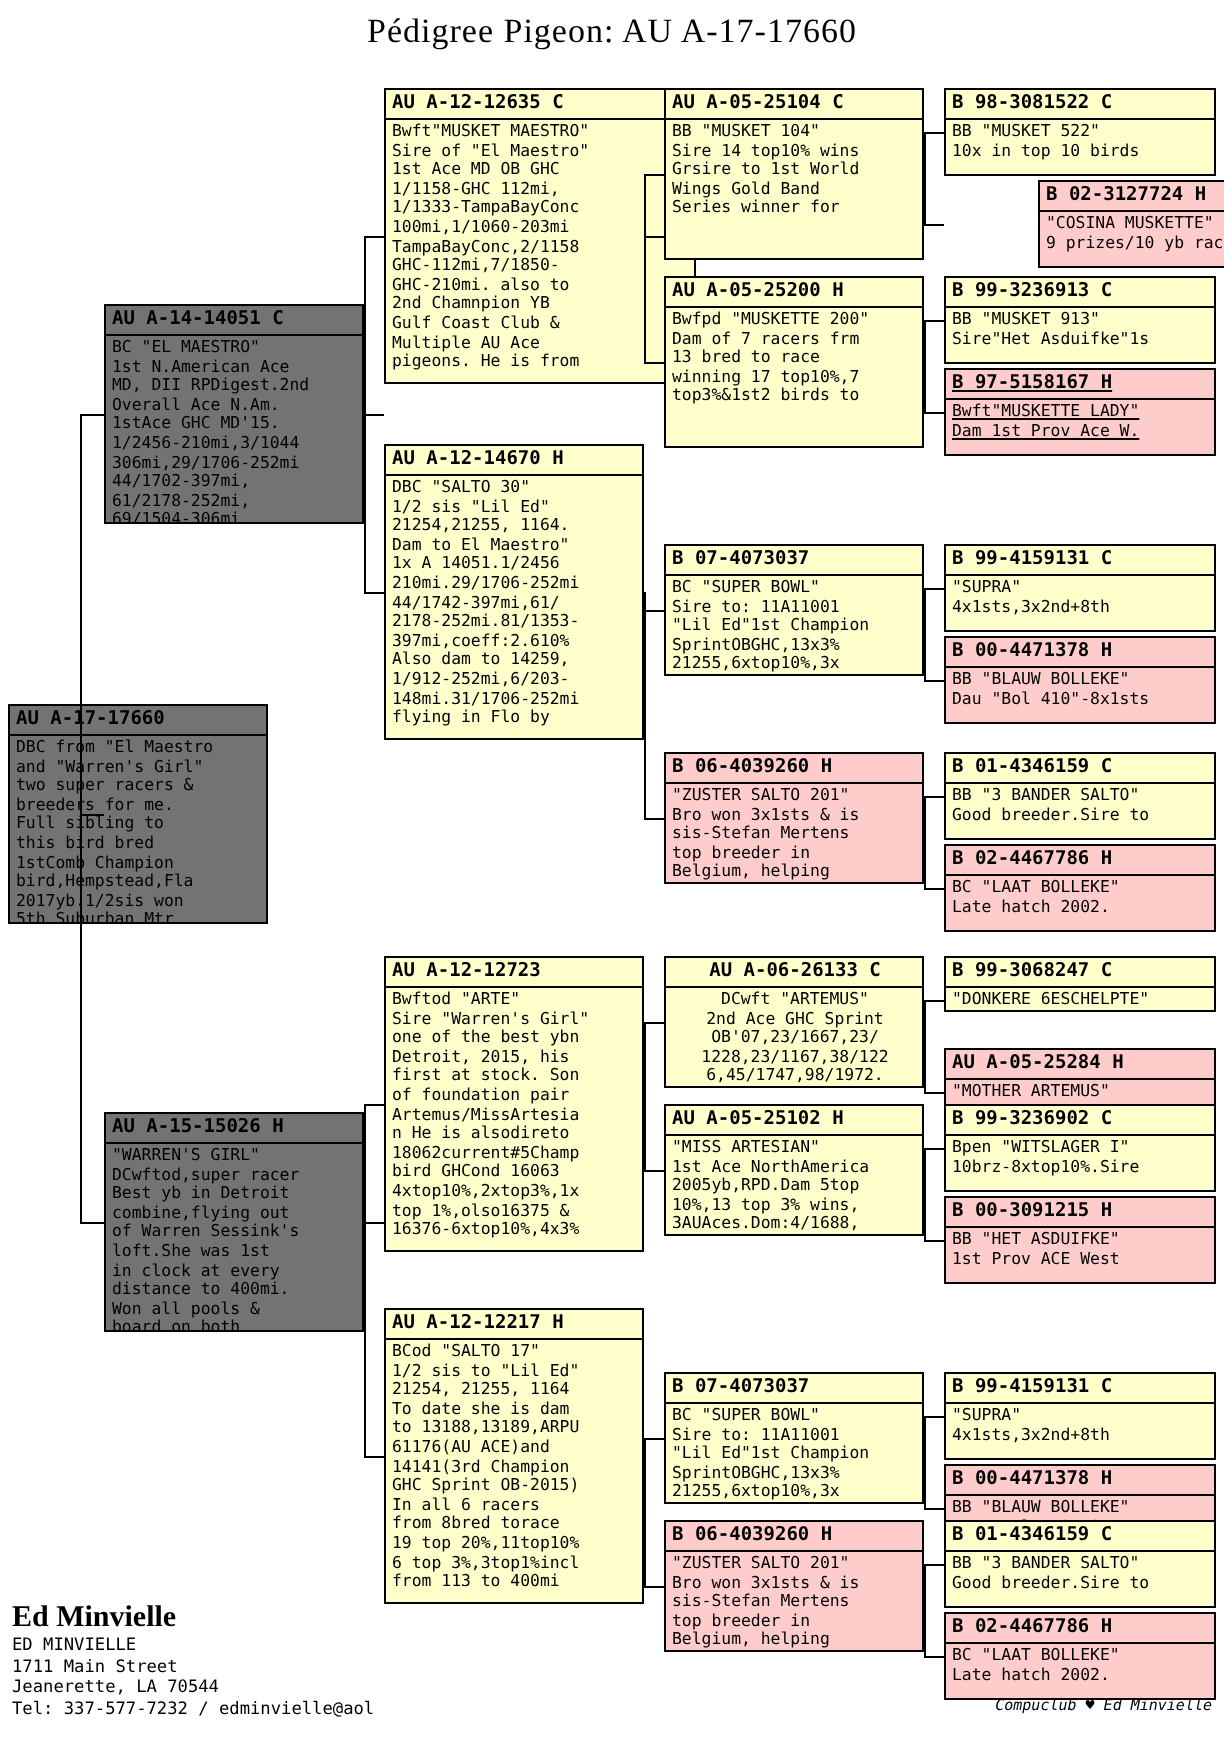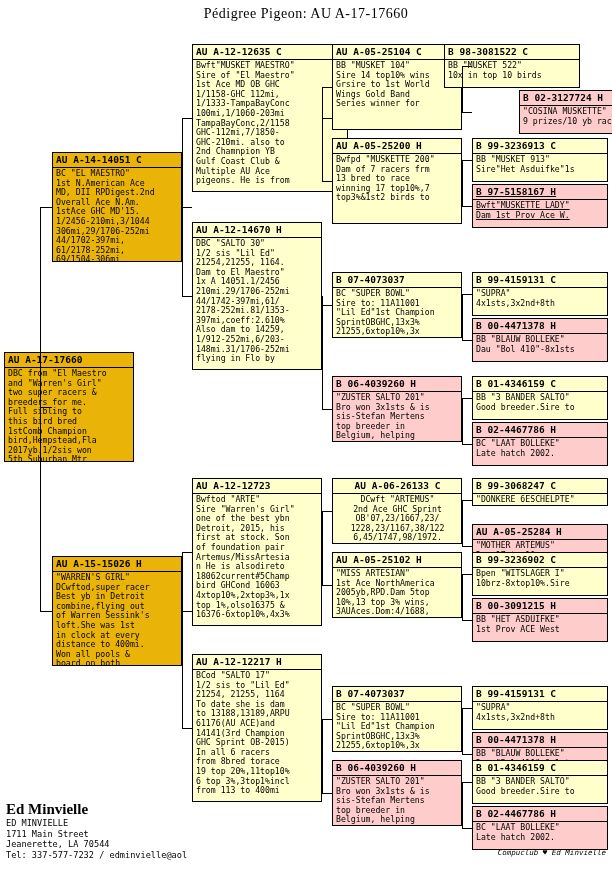--- a/index.html
+++ b/index.html
@@ -9,21 +9,21 @@
     font-family:"DejaVu Sans Mono", monospace;
     position:relative;
     overflow:hidden;
     color:#000;
   }
   #page-title{
     position:absolute;
     left:0; top:6px; width:612px;
     text-align:center;
     font-family:"Liberation Serif", serif;
-    font-size:14px;
+    font-size:17px;
     letter-spacing:0.5px;
   }
   .box{
     position:absolute;
     border:1px solid #000;
     box-sizing:border-box;
     overflow:hidden;
     background:#ffffff;
   }
   .hdr{
@@ -38,21 +38,21 @@
   .bdy{
     font-family:"DejaVu Sans Mono", monospace;
     font-size:8.2px;
     line-height:9.6px;
     padding:1px 2px 1px 3px;
     white-space:pre-wrap;
     word-break:break-word;
   }
   .yellow{background:#ffffcc;}
   .pink{background:#ffcccc;}
-  .white{background:#eab308;}
+  .white{background:#737373;}
   
   .line{position:absolute;background:#000;}
   .hline{height:1px;}
   .vline{width:1px;}
 
   #footer{
     position:absolute;
     left:6px;
     top:800px;
     font-family:"DejaVu Sans Mono", monospace;
@@ -267,21 +267,21 @@
 
 <div class="box pink" style="left:332px; top:760px; width:130px; height:66px;">
   <div class="hdr">B   06-4039260 H</div>
   <div class="bdy">"ZUSTER SALTO 201"
 Bro won 3x1sts &amp; is
 sis-Stefan Mertens
 top breeder in
 Belgium, helping</div>
 </div>
 
-<div class="box yellow" style="left:444px; top:44px; width:136px; height:44px;">
+<div class="box yellow" style="left:472px; top:44px; width:136px; height:44px;">
   <div class="hdr">B   98-3081522 C</div>
   <div class="bdy">BB "MUSKET 522"
 10x in top 10 birds</div>
 </div>
 <div class="box pink" style="left:472px; top:90px; width:136px; height:44px;margin-left:47px;">
   <div class="hdr">B   02-3127724 H</div>
   <div class="bdy">"COSINA MUSKETTE"
 9 prizes/10 yb races</div>
 </div>
 <div class="box yellow" style="left:472px; top:138px; width:136px; height:44px;">

